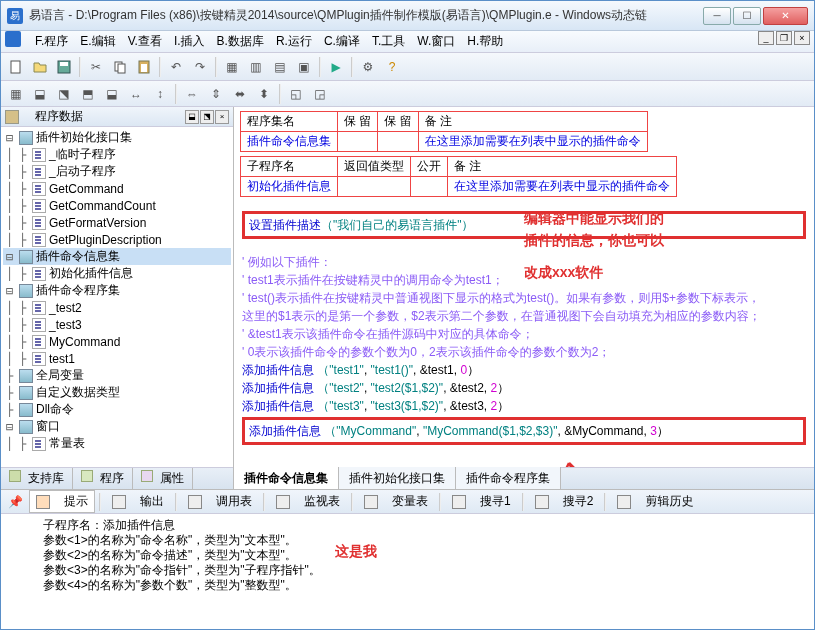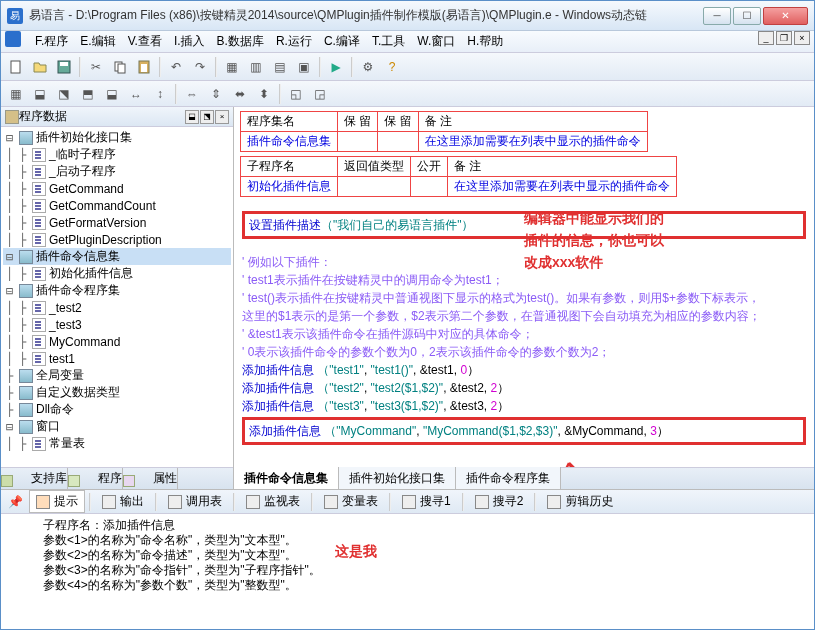--- a/index.html
+++ b/index.html
@@ -14,34 +14,34 @@
 .menubar .micon { width:16px; height:16px; background:#2a6fcc; border-radius:2px; margin-right:8px; }
 .menubar span { padding:2px 6px; color:#000; cursor:default; }
 .mdibtns { margin-left:auto; display:flex; gap:2px; }
 .mdibtns .mb { width:16px; height:14px; border:1px solid #888; background:#eee; font-size:9px; display:flex; align-items:center; justify-content:center; }
 .toolbar { height:28px; background:linear-gradient(#f5f8fc,#e2ebf5); border-bottom:1px solid #ccd; display:flex; align-items:center; padding:2px 4px; gap:2px; }
 .tbtn { width:22px; height:22px; border:1px solid transparent; display:flex; align-items:center; justify-content:center; color:#555; border-radius:2px; }
 .tsep { width:2px; height:20px; background:linear-gradient(90deg,#bbb,#fff); margin:0 2px; }
 .toolbar2 { height:26px; background:linear-gradient(#f5f8fc,#e2ebf5); border-bottom:1px solid #ccd; display:flex; align-items:center; padding:2px 4px; gap:2px; }
 .content { display:flex; height:382px; }
 .leftpane { width:233px; border-right:1px solid #bbb; display:flex; flex-direction:column; }
-.lphdr { height:20px; background:linear-gradient(#f0f5fb,#dce7f3); border-bottom:1px solid #ccd; display:flex; align-items:center; padding:0 4px; gap:0; }
+.lphdr { height:20px; background:linear-gradient(#f0f5fb,#dce7f3); border-bottom:1px solid #ccd; display:flex; align-items:center; padding:0 4px; gap:16px; }
 .lphdr .ic { width:14px; height:14px; background:#d5c088; border:1px solid #998; }
 .lpbtns { margin-left:auto; display:flex; gap:1px; }
 .lpbtns div { width:14px; height:14px; border:1px solid #999; background:#eee; font-size:8px; display:flex; align-items:center; justify-content:center; }
 .tree { flex:1; overflow:auto; padding:2px; background:#fff; }
 .tnode { display:flex; align-items:center; height:17px; cursor:default; white-space:nowrap; }
 .tw { display:inline-block; text-align:center; color:#666; font-family:monospace; width:13px; }
 .ticn { width:14px; height:14px; margin:0 3px; display:inline-block; }
 .ticn.mod { background:linear-gradient(#bde,#8bc); border:1px solid #789; }
 .ticn.fn { background:#fff; border:1px solid #aaa; position:relative; }
 .ticn.fn::after { content:''; position:absolute; left:2px; top:2px; width:6px; height:2px; background:#66a; box-shadow:0 3px #66a,0 6px #66a; }
 .tnode.sel { background:#c8dff5; }
 .lefttabs { height:22px; background:linear-gradient(#e8eff7,#d8e3ef); border-top:1px solid #ccd; display:flex; align-items:center; }
-.ltab { padding:2px 0; border-right:1px solid #bbb; display:flex; align-items:flex-end; gap:18px; }
+.ltab { padding:2px 8px; border-right:1px solid #bbb; display:flex; align-items:flex-start; gap:7px; }
 .ltab .ic { width:12px; height:12px; background:#cda; border:1px solid #9a7; }
 .rightpane { flex:1; display:flex; flex-direction:column; overflow:hidden; }
 .tblarea { padding:4px 6px 2px; }
 table.grid { border-collapse:collapse; width:auto; margin-bottom:4px; }
 table.grid td, table.grid th { border:1px solid #ef4444; padding:1px 6px; font-size:12px; background:#fff; color:#000; font-weight:normal; text-align:left; }
 table.grid .hc { color:#000; }
 table.grid .blue { color:#0000e0; }
 .codearea { flex:1; overflow:auto; padding:6px 8px; position:relative; font-family:"SimSun",monospace; font-size:13px; line-height:18px; }
 .redbox { border:3px solid #e03030; padding:2px 4px; margin:2px 0; }
 .cline { white-space:nowrap; }
@@ -49,21 +49,21 @@
 .str { color:#008080; }
 .num { color:#d000d0; }
 .cmt { color:#8b5cf6; }
 .blk { color:#000; }
 .anno { position:absolute; color:#e03030; font-size:14px; font-weight:bold; }
 .righttabs { height:22px; background:linear-gradient(#e8eff7,#d8e3ef); border-top:1px solid #ccd; display:flex; align-items:center; }
 .rtab { padding:3px 10px; border-right:1px solid #bbb; background:#f2f6fb; }
 .rtab.active { background:#fff; font-weight:bold; }
 .bottompane { height:138px; border-top:1px solid #bbb; display:flex; flex-direction:column; }
 .btabs { height:24px; background:linear-gradient(#f0f5fb,#dfe9f4); border-bottom:1px solid #ccd; display:flex; align-items:center; padding:0 4px; gap:2px; }
-.btab { padding:2px 6px; display:flex; align-items:center; gap:4px; border:1px solid transparent; }
+.btab { padding:2px 6px; display:flex; align-items:center; gap:14px; border:1px solid transparent; }
 .btab.active { background:#fff; border-color:#bbb; }
 .btab .ic { width:14px; height:14px; border:1px solid #888; background:#eee; }
 .bsep { width:2px; height:18px; background:linear-gradient(90deg,#bbb,#fff); margin:0 2px; }
 .bcontent { flex:1; overflow:auto; padding:4px 8px; font-family:"SimSun",monospace; font-size:12px; line-height:15px; white-space:pre; position:relative;margin-left:34px; }
 svg.ic16 { width:16px; height:16px; }
 </style>
 </head>
 <body>
 
 <div class="titlebar">
@@ -329,21 +329,21 @@
             </tr>
       </tbody>
         </table>
     </div>
     <div class="codearea">
       <div class="redbox">
         <span class="kw">设置插件描述</span><span class="str">（"我们自己的易语言插件"）</span>
       </div>
       <div class="anno" style="left:290px;top:28px">插件的信息，你也可以</div>
       <div class="anno" style="left:290px;top:6px">编辑器中能显示我们的</div>
-      <div class="anno" style="left:290px;top:50px">改成xxx软件</div>
+      <div class="anno" style="left:290px;top:60px">改成xxx软件</div>
       <div style="height:12px"></div>
       <div class="cline cmt">'  例如以下插件：</div>
       <div class="cline cmt">'  test1表示插件在按键精灵中的调用命令为test1；</div>
       <div class="cline cmt" style="white-space:normal;max-width:520px">'  test()表示插件在按键精灵中普通视图下显示的格式为test()。如果有参数，则用$+参数下标表示，这里的$1表示的是第一个参数，$2表示第二个参数，在普通视图下会自动填充为相应的参数内容；</div>
       <div class="cline cmt">'  &amp;test1表示该插件命令在插件源码中对应的具体命令；</div>
       <div class="cline cmt">'  0表示该插件命令的参数个数为0，2表示该插件命令的参数个数为2；</div>
       <div class="cline"><span class="kw">添加插件信息</span> <span class="str">（"test1"</span>, <span class="str">"test1()"</span>, <span class="blk">&amp;test1</span>, <span class="num">0</span><span class="blk">）</span></div>
       <div class="cline"><span class="kw">添加插件信息</span> <span class="str">（"test2"</span>, <span class="str">"test2($1,$2)"</span>, <span class="blk">&amp;test2</span>, <span class="num">2</span><span class="blk">）</span></div>
       <div class="cline"><span class="kw">添加插件信息</span> <span class="str">（"test3"</span>, <span class="str">"test3($1,$2)"</span>, <span class="blk">&amp;test3</span>, <span class="num">2</span><span class="blk">）</span></div>
       <div class="redbox">

